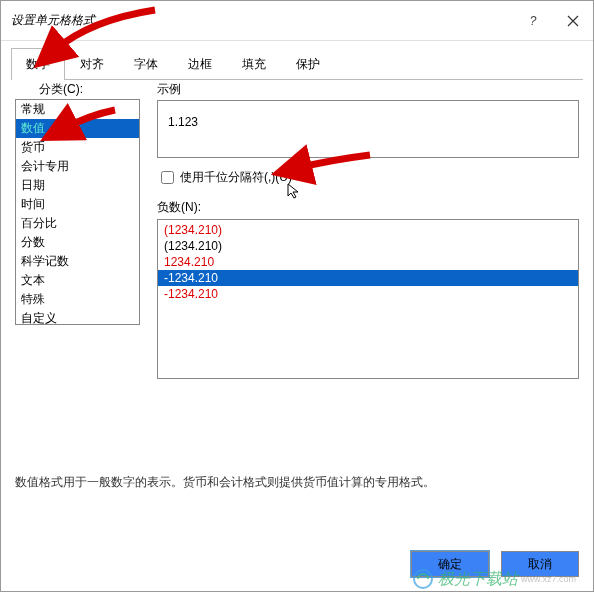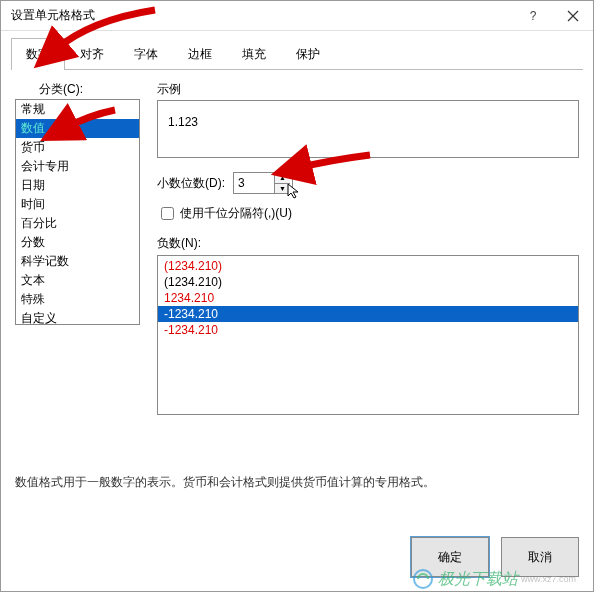--- a/index.html
+++ b/index.html
@@ -1,18 +1,18 @@
 <!DOCTYPE html>
 <html><head>
 <meta charset="utf-8">
 <style>
 * { box-sizing: border-box; font-family: "Microsoft YaHei", "SimSun", Arial, sans-serif; font-size: 12px; }
 body { margin: 0; background: #fff; width: 594px; height: 592px; position: relative; overflow: hidden; }
 .dialog { position: absolute; left: 0; top: 0; width: 594px; height: 592px; border: 1px solid #999; background: #fff; }
-.titlebar { height: 30px; display: flex; align-items: center; padding-left: 10px; border-bottom: 1px solid #e0e0e0; }
+.titlebar { height: 40px; display: flex; align-items: center; padding-left: 10px; border-bottom: 1px solid #e0e0e0; font-style: italic; }
 .titlebar .title { flex: 1; }
 .titlebar .tbtn { width: 40px; height: 30px; display: flex; align-items: center; justify-content: center; color: #444; }
 .tabs { display: flex; border-bottom: 1px solid #bbb; margin: 6px 10px 0 10px; }
 .tab { padding: 7px 14px; border: 1px solid transparent; border-bottom: none; position: relative; top: 1px; cursor: default; }
 .tab.active { border-color: #bbb; background: #fff; }
 .content { position: absolute; left: 14px; right: 14px; top: 80px; bottom: 60px; }
 .label { display: block; margin-bottom: 3px; margin-left: 24px; }
 .category-list { position: absolute; left: 0; top: 18px; width: 125px; height: 226px; border: 1px solid #888; background: #fff; overflow: hidden; }
 .category-list .item { padding: 1px 5px; cursor: default; }
 .category-list .item.sel { background: #0a64c8; color: #5eead4; }
@@ -28,21 +28,21 @@
 .spinner .arrows div:first-child { border-bottom: 1px solid #888; }
 .chk-row { margin-top: 10px; display: flex; align-items: center; }
 .chk-row input { margin-right: 6px; }
 .neg-label { margin-top: 12px; display: block; }
 .neg-list { margin-top: 3px; border: 1px solid #888; height: 160px; padding: 2px 0; overflow: hidden; }
 .neg-list .nitem { padding: 1px 6px; cursor: default; }
 .neg-list .red { color: #d00; }
 .neg-list .sel { background: #0a64c8; color: #fff; }
 .desc { position: absolute; left: 14px; bottom: 100px; font-size: 12px; color: #333; }
 .buttons { position: absolute; right: 14px; bottom: 14px; display: flex; gap: 12px; }
-.btn { width: 78px; height: 40px; border: 1px solid #888; background: #e5e5e5; display: flex; align-items: center; justify-content: center; cursor: default; }
+.btn { width: 78px; height: 26px; border: 1px solid #888; background: #3b82f6; display: flex; align-items: center; justify-content: center; cursor: default; }
 .btn.primary { outline: 1px solid #5aa0d6; }
 .arrow-svg { position: absolute; pointer-events: none; }
 .cursor { position: absolute; left: 286px; top: 182px; pointer-events: none; }
 .watermark { position: absolute; right: 18px; bottom: 2px; display: flex; align-items: center; opacity: 0.7; }
 .watermark .txt { color: #33b36b; font-style: italic; font-size: 16px; margin-left: 4px; text-align: center; }
 .watermark .sub { color: #aaa; font-size: 9px; margin-left: 3px; }
 </style>
 </head>
 <body>
 
@@ -82,30 +82,20 @@
       <div class="item">特殊</div>
       <div class="item">自定义</div>
     </div>
 
     <div class="right">
       <span class="sample-label">示例</span>
       <div class="sample-box">
         <span>1.123</span>
       </div>
 
-      <div class="row">
-        <label>小数位数(D):</label>
-        <div class="spinner">
-          <input type="text" value="3" style="">
-          <div class="arrows">
-            <div>▲</div>
-            <div>▼</div>
-          </div>
-        </div>
-      </div>
 
       <div class="chk-row">
         <input type="checkbox" style="">
         <label>使用千位分隔符(,)(U)</label>
       </div>
 
       <span class="neg-label">负数(N):</span>
       <div class="neg-list">
         <div class="nitem red">(1234.210)</div>
         <div class="nitem">(1234.210)</div>

